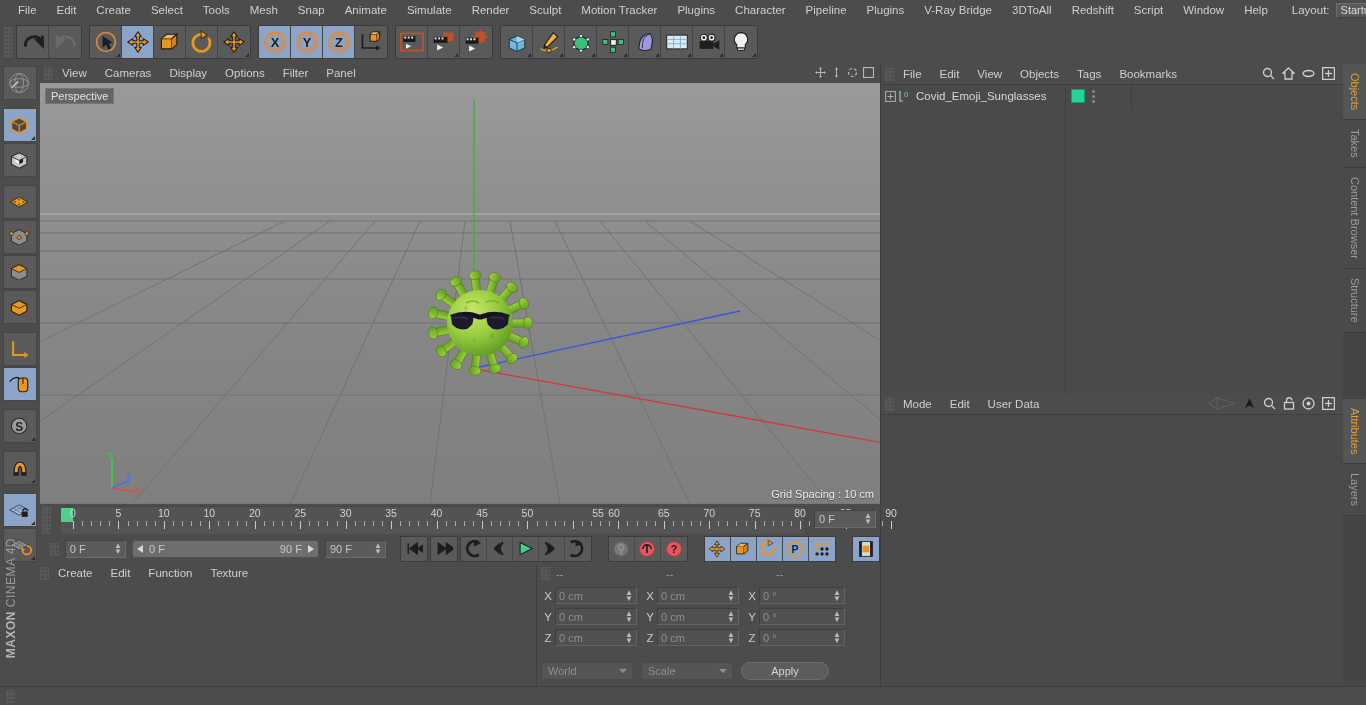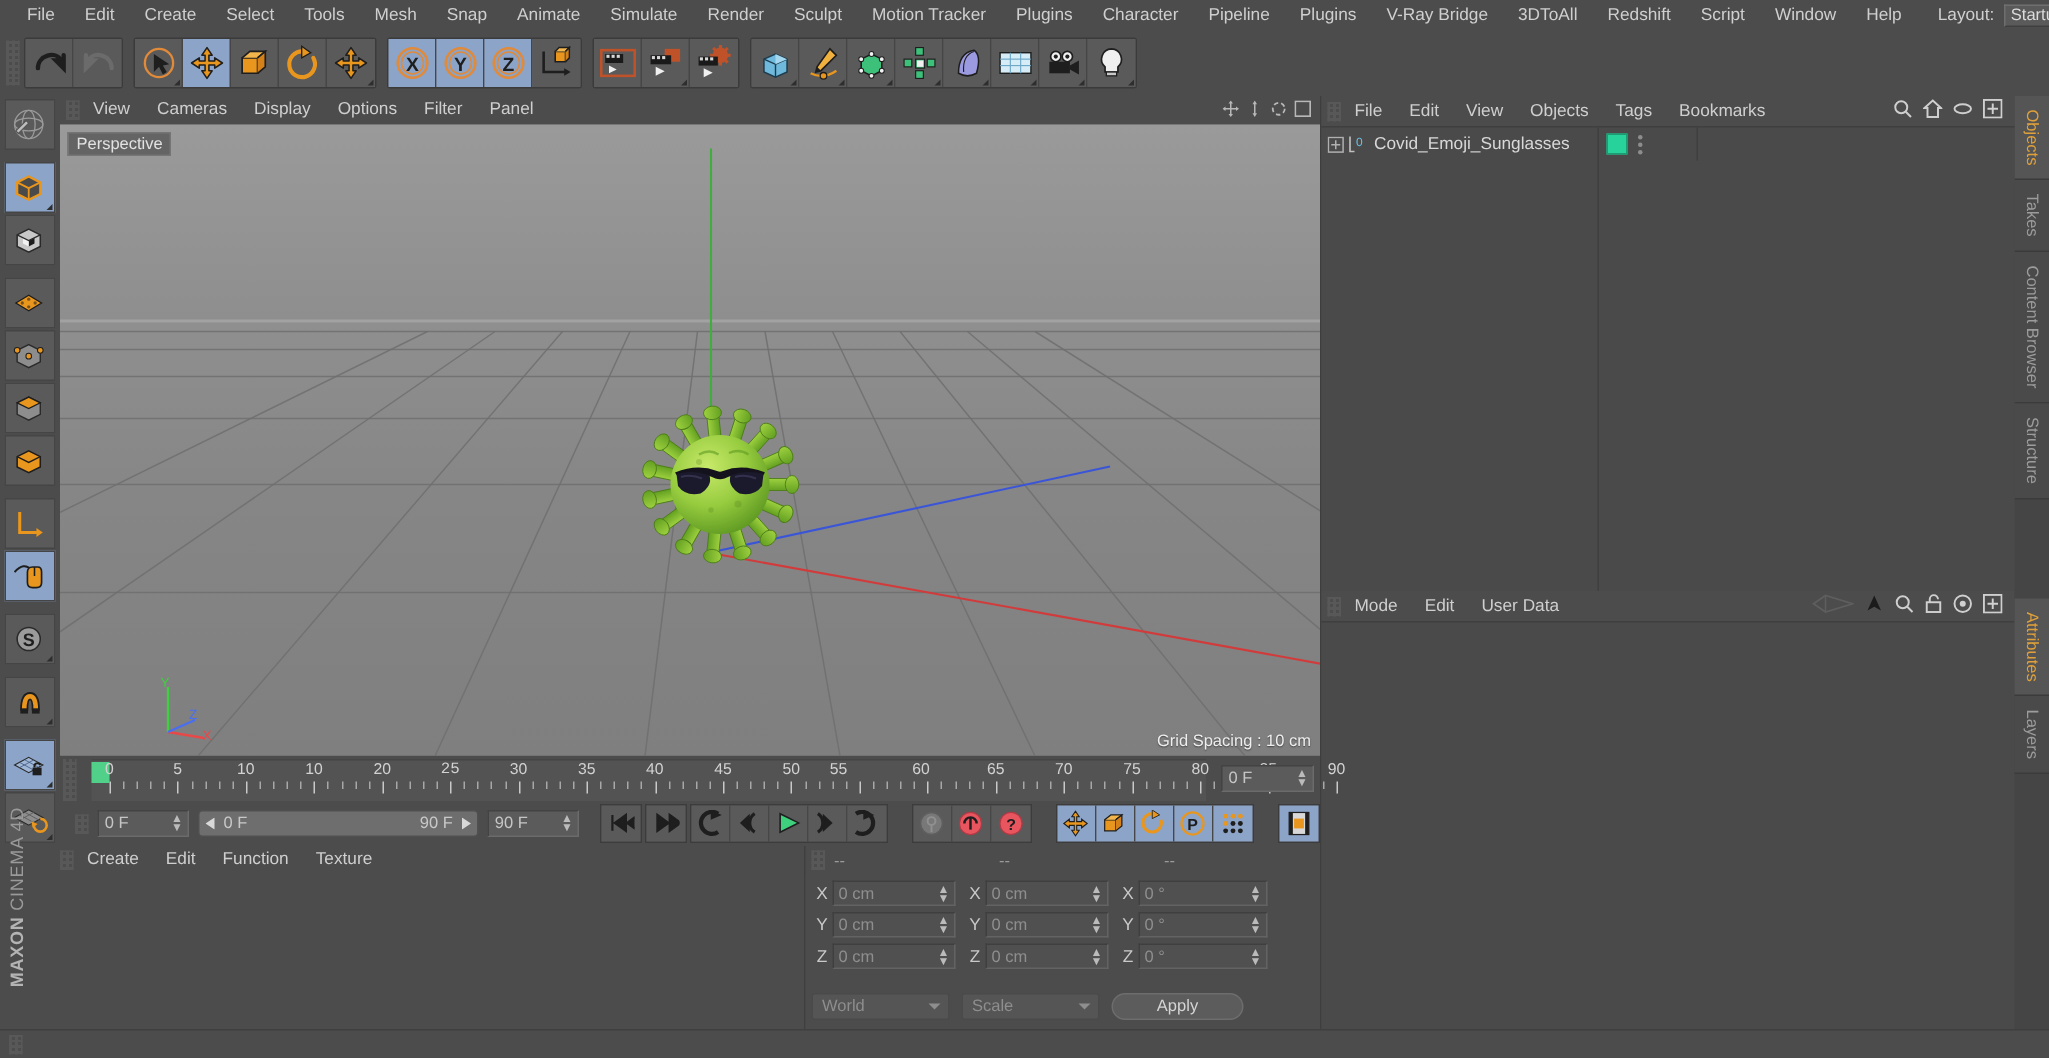--- a/index.html
+++ b/index.html
@@ -756,33 +756,33 @@
                 <span class="tlnum" style="left: 12px;">0</span>
                 <span class="tlmark" style="left: 12px; height: 8px;"></span>
                 <span class="tlnum" style="left: 57.4444px;">5</span>
                 <span class="tlmark" style="left: 57.4444px; height: 8px;"></span>
                 <span class="tlnum" style="left: 102.889px;">10</span>
                 <span class="tlmark" style="left: 102.889px; height: 8px;"></span>
                 <span class="tlnum" style="left: 148.333px;">10</span>
                 <span class="tlmark" style="left: 148.333px; height: 8px;"></span>
                 <span class="tlnum" style="left: 193.778px;">20</span>
                 <span class="tlmark" style="left: 193.778px; height: 8px;"></span>
-                <span class="tlnum" style="left: 239.222px; font-family: Liberation Mono, monospace;">25</span>
+                <span class="tlnum" style="left: 239.222px;">25</span>
                 <span class="tlmark" style="left: 239.222px; height: 8px;"></span>
                 <span class="tlnum" style="left: 284.667px;">30</span>
                 <span class="tlmark" style="left: 284.667px; height: 8px;"></span>
                 <span class="tlnum" style="left: 330.111px;">35</span>
                 <span class="tlmark" style="left: 330.111px; height: 8px;"></span>
                 <span class="tlnum" style="left: 375.556px;">40</span>
                 <span class="tlmark" style="left: 375.556px; height: 8px;"></span>
                 <span class="tlnum" style="left: 421px;">45</span>
                 <span class="tlmark" style="left: 421px; height: 8px;"></span>
                 <span class="tlnum" style="left: 466.444px;">50</span>
                 <span class="tlmark" style="left: 466.444px; height: 8px;"></span>
-                <span class="tlnum" style="left: 498px;">55</span>
+                <span class="tlnum" style="left: 537px;">55</span>
                 <span class="tlmark" style="left: 511.889px; height: 8px;"></span>
                 <span class="tlnum" style="left: 553px;">60</span>
                 <span class="tlmark" style="left: 557.333px; height: 8px;"></span>
                 <span class="tlnum" style="left: 602.778px;">65</span>
                 <span class="tlmark" style="left: 602.778px; height: 8px;"></span>
                 <span class="tlnum" style="left: 648.222px;">70</span>
                 <span class="tlmark" style="left: 648.222px; height: 8px;"></span>
                 <span class="tlnum" style="left: 693.667px;">75</span>
                 <span class="tlmark" style="left: 693.667px; height: 8px;"></span>
                 <span class="tlnum" style="left: 739.111px;">80</span>

